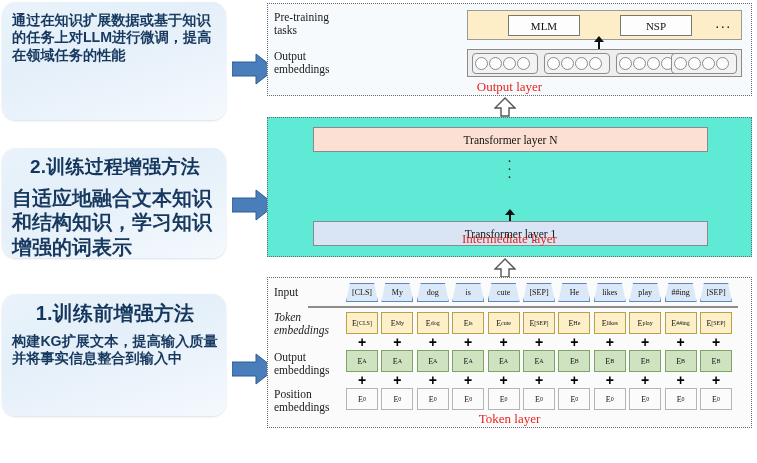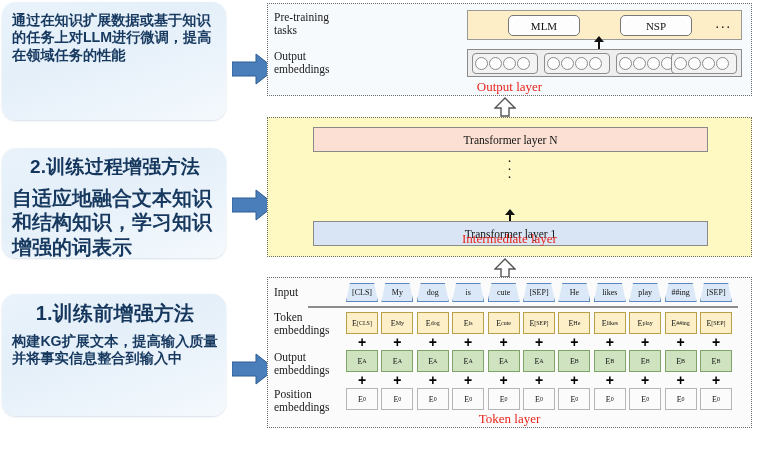--- a/index.html
+++ b/index.html
@@ -45,36 +45,36 @@
   #arrow2{left:232px;top:188px;}
   #arrow1{left:232px;top:352px;}
 
   
   .panel{
     position:absolute;left:267px;width:485px;
     border:1.4px dotted #6b6b6b;
     box-sizing:border-box;
   }
   #panel-output{top:3px;height:93px;background:#f7fafd;}
-  #panel-mid{top:117px;height:140px;background:#fef9c3;}
+  #panel-mid{top:117px;height:140px;background:#5eead4;}
   #panel-input{top:277px;height:151px;background:#fbfbfb;}
 
   .rowlabel{
     position:absolute;font-family:"Liberation Serif","DejaVu Serif",serif;
     font-size:11.5px;color:#1a1a1a;line-height:1.12;
   }
 
   
   .task-bar{
     position:absolute;left:199px;top:6px;width:275px;height:30px;
     background:#fdeec8;border:1.2px solid #9a9a9a;box-sizing:border-box;
   }
   .task-box{
     position:absolute;top:4px;height:21px;
-    background:#fdfdfd;border:1.3px solid #777;border-radius:5px;
+    background:#fdfdfd;border:1.3px solid #777;border-radius:0;
     font-family:"Liberation Serif","DejaVu Serif",serif;font-size:11px;
     color:#111;display:flex;align-items:center;justify-content:center;
     box-sizing:border-box;
   }
   .task-dots{
     position:absolute;right:9px;top:5px;
     font-family:"Liberation Serif","DejaVu Serif",serif;
     font-size:14px;letter-spacing:2px;color:#222;
   }
   .emb-bar{
@@ -263,21 +263,21 @@
     <div class="tlayer" id="tl1">Transformer layer 1</div>
     <div class="layer-caption" style="top:113px;">Intermediate layer</div>
   </div>
 
   <svg class="uparrow" id="up2" viewBox="0 0 22 20">
     <polygon points="11,1 21,11 15,11 15,19 7,19 7,11 1,11" fill="#ffffff" stroke="#555" stroke-width="1.4"></polygon>
   </svg>
 
   <div class="panel" id="panel-input">
     <div class="rowlabel" style="left:6px;top:8px;">Input</div>
-    <div class="rowlabel" style="left:6px;top:33px;">
+    <div class="rowlabel" style="left:6px;top:33px;font-style:italic;">
       <span>Token</span><br>
       <span>embeddings</span>
     </div>
     <div class="rowlabel" style="left:6px;top:73px;">
       <span>Output</span><br>
       <span>embeddings</span>
     </div>
     <div class="rowlabel" style="left:6px;top:110px;">
       <span>Position</span><br>
       <span>embeddings</span>

